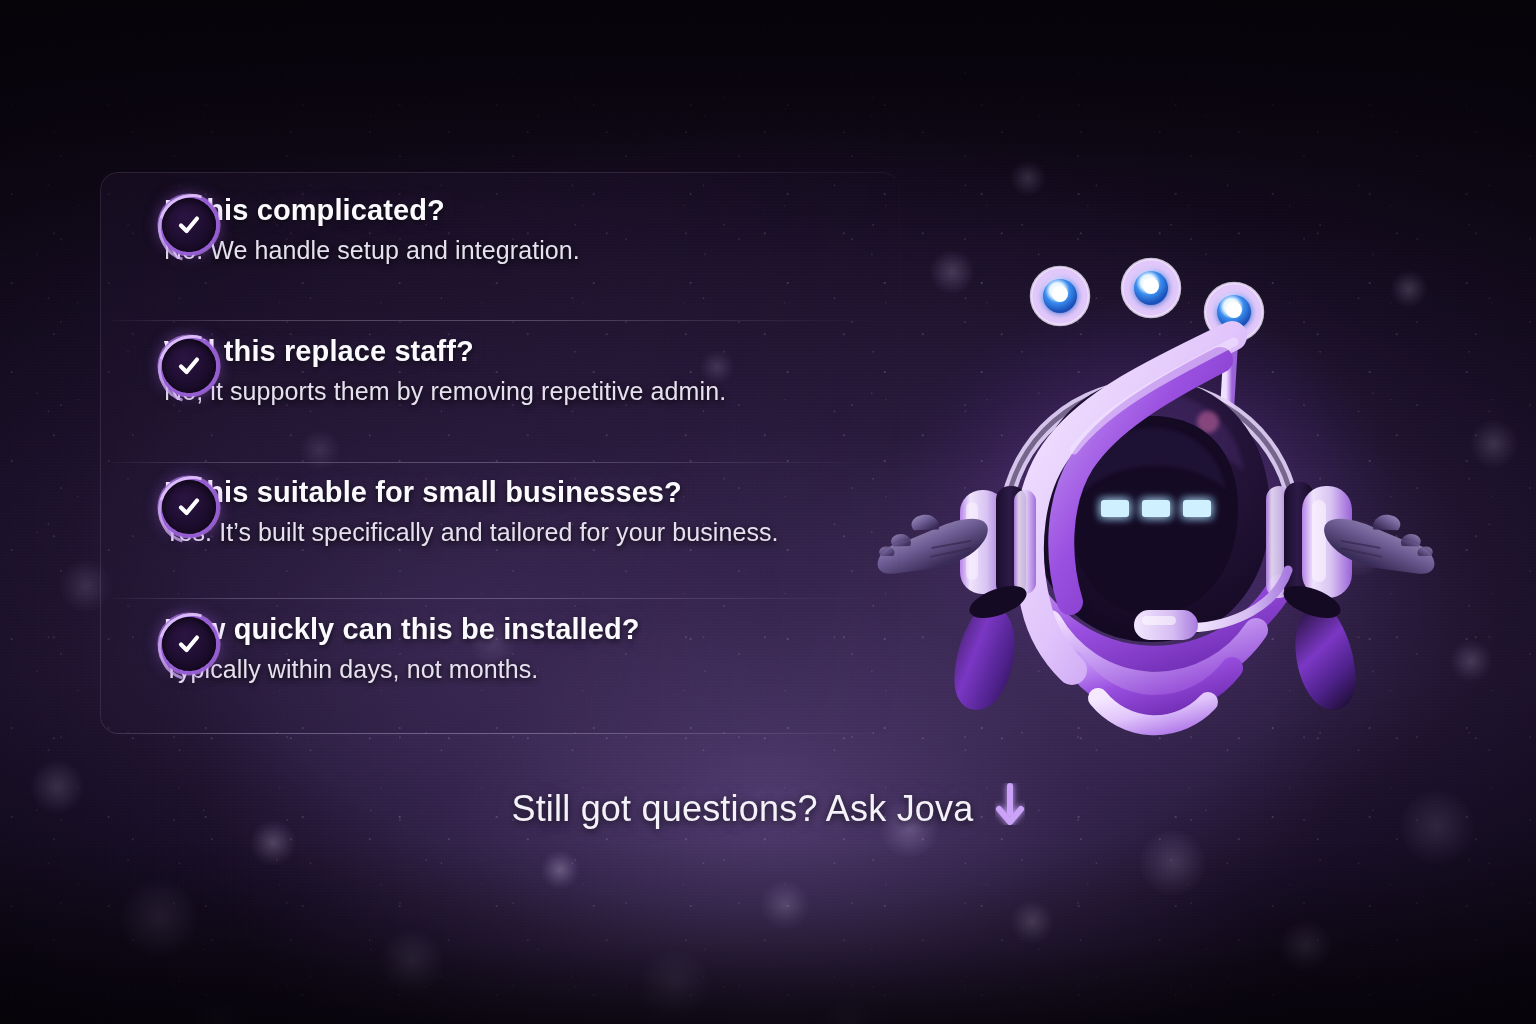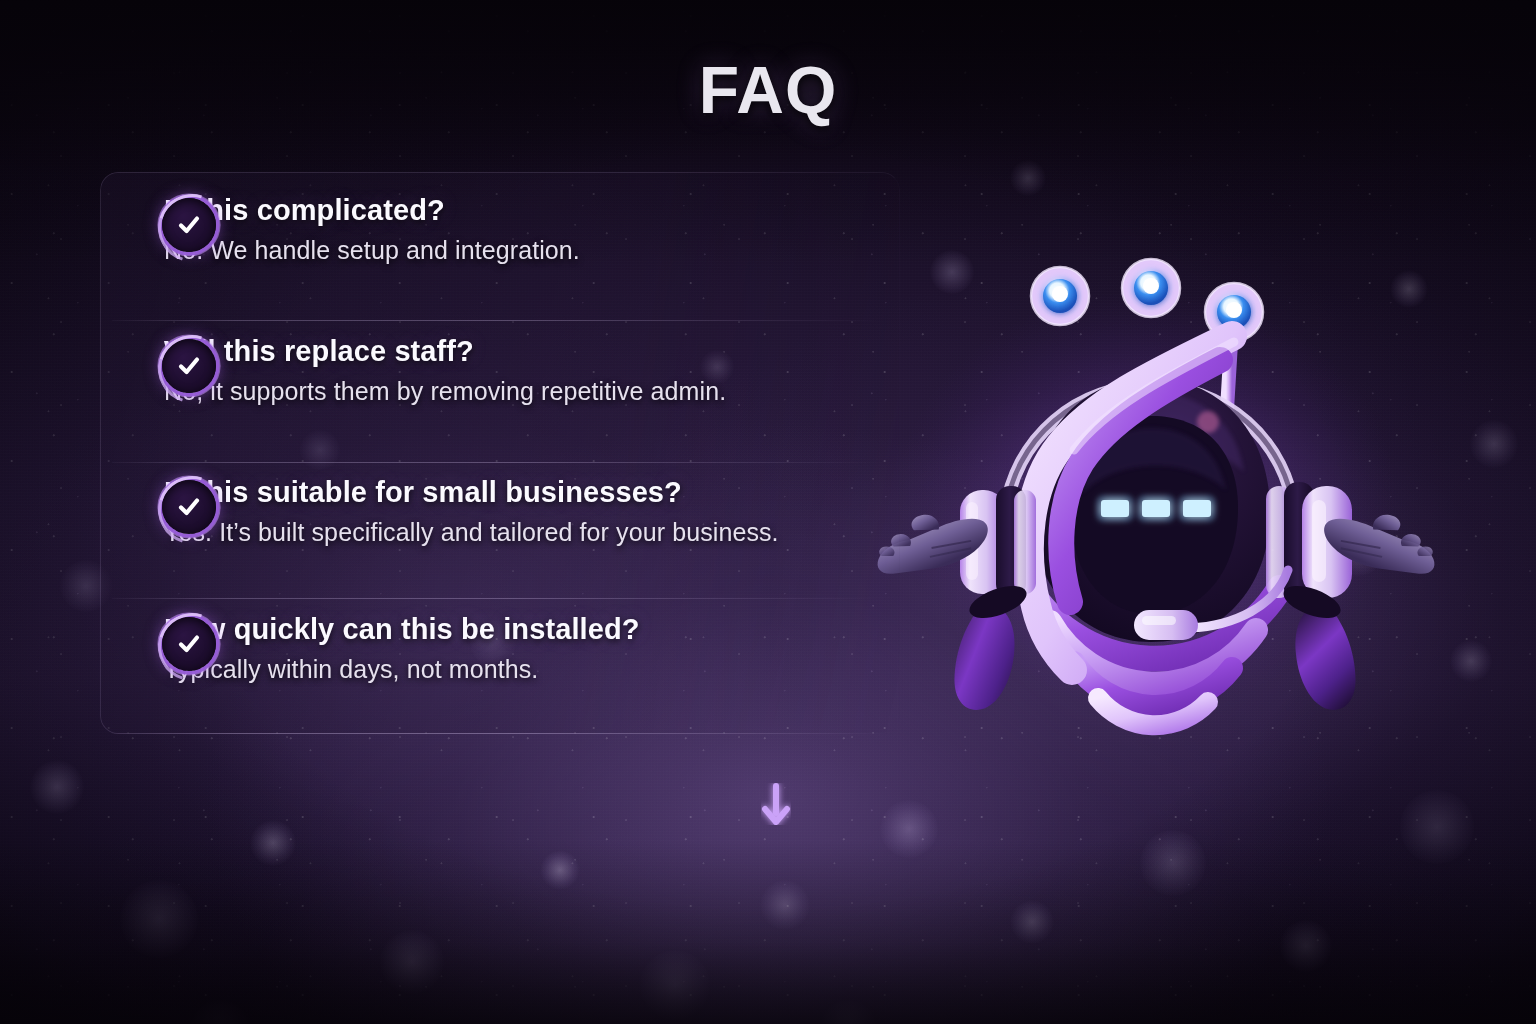--- a/index.html
+++ b/index.html
@@ -221,21 +221,20 @@
     <div class="bokeh" style="left:190px; top:1000px; width:60px;  height:60px;  background:radial-gradient(circle, rgba(214,196,244,.20) 0%, rgba(180,158,220,.07) 52%, transparent 74%);"></div>
     <div class="bokeh" style="left:820px; top:1000px; width:56px;  height:56px;  background:radial-gradient(circle, rgba(214,196,244,.20) 0%, rgba(180,158,220,.07) 52%, transparent 74%);"></div>
   </div>
 
   <div class="bg-layer bg-dust"></div>
   <div class="bg-layer bg-grain"></div>
   <div class="bg-layer bg-vignette"></div>
   <div class="bg-layer bg-topdark"></div>
   <div class="bg-layer bg-botdark"></div>
 
-  <div id="title">FAQ</div>
 
   <div id="mascot">
     <svg viewBox="0 0 620 450" xmlns="http://www.w3.org/2000/svg">
       <defs>
         <linearGradient id="gBodyPurple" x1="0" y1="0" x2="1" y2="1">
           <stop offset="0%" stop-color="#c79cf6"></stop>
           <stop offset="42%" stop-color="#9a4fe0"></stop>
           <stop offset="100%" stop-color="#6a28ad"></stop>
         </linearGradient>
         <linearGradient id="gSwoosh" x1="0" y1="0" x2="1" y2="1">
@@ -465,20 +464,21 @@
       <div class="faq-a">Typically within days, not months.</div>
     </div>
   </div>
 
   <div class="divider" data-idx="0"></div>
   <div class="divider" data-idx="1"></div>
   <div class="divider" data-idx="2"></div>
   <div class="divider" data-idx="3"></div>
 
   <div id="cta">
+    <span id="cta-text">Still got questions? Ask Jova</span>
     <span id="cta-arrow">
       <svg width="30" height="42" viewBox="0 0 30 42">
         <g filter="url(#ctaGlowF)">
           <path d="M15 3 L15 30" stroke="#caa2f8" stroke-width="6" stroke-linecap="round" fill="none"></path>
           <path d="M4 26 L15 39 L26 26" stroke="#caa2f8" stroke-width="6" stroke-linecap="round" stroke-linejoin="round" fill="none"></path>
         </g>
         <defs>
           <filter id="ctaGlowF" x="-80%" y="-80%" width="260%" height="260%">
             <feGaussianBlur stdDeviation="3" result="bb"></feGaussianBlur>
             <feMerge>

